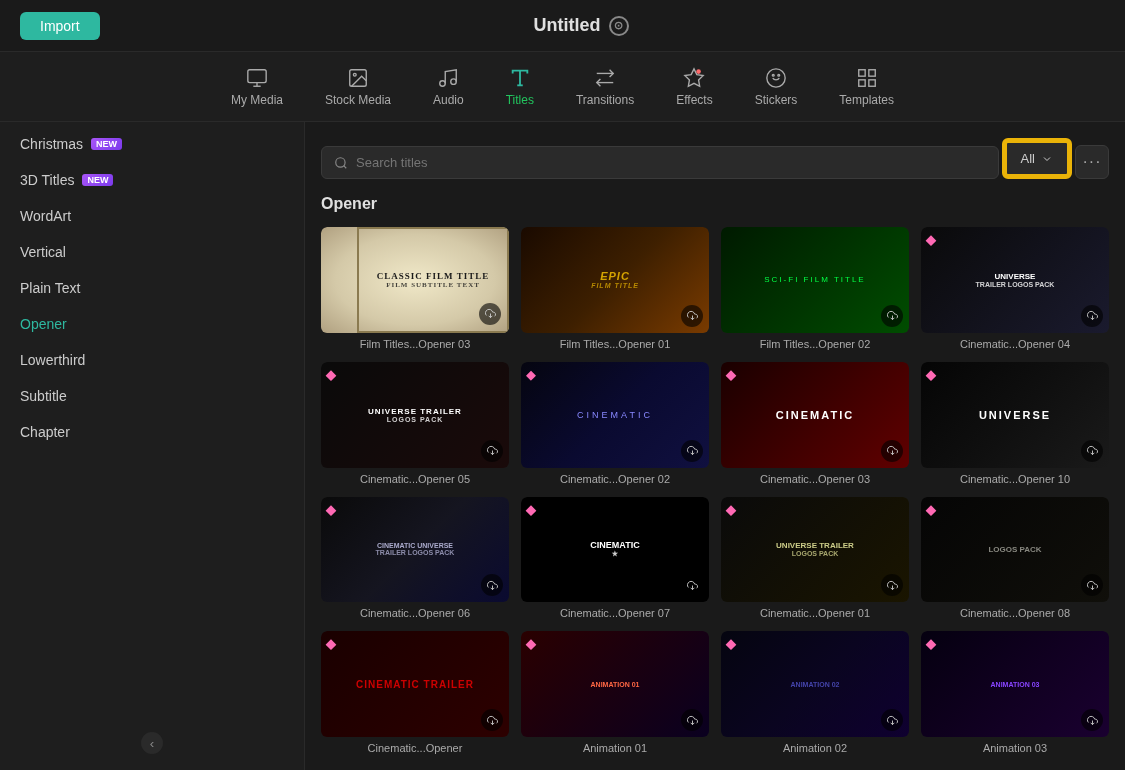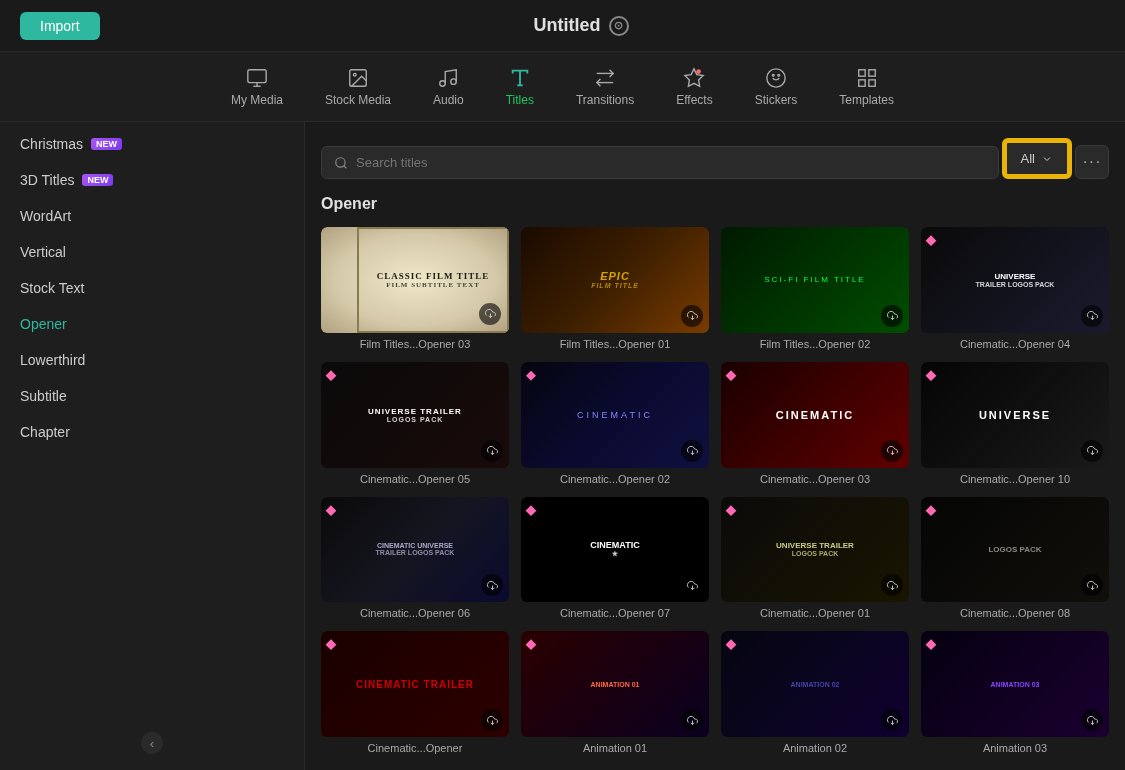--- a/index.html
+++ b/index.html
@@ -382,21 +382,21 @@
 
       <div class="sidebar-item">
         <span>WordArt</span>
       </div>
 
       <div class="sidebar-item">
         <span>Vertical</span>
       </div>
 
       <div class="sidebar-item">
-        <span>Stock Text</span>
+        <span>Plain Text</span>
       </div>
 
       <div class="sidebar-item active">
         <span>Opener</span>
       </div>
 
       <div class="sidebar-item">
         <span>Lowerthird</span>
       </div>
 

